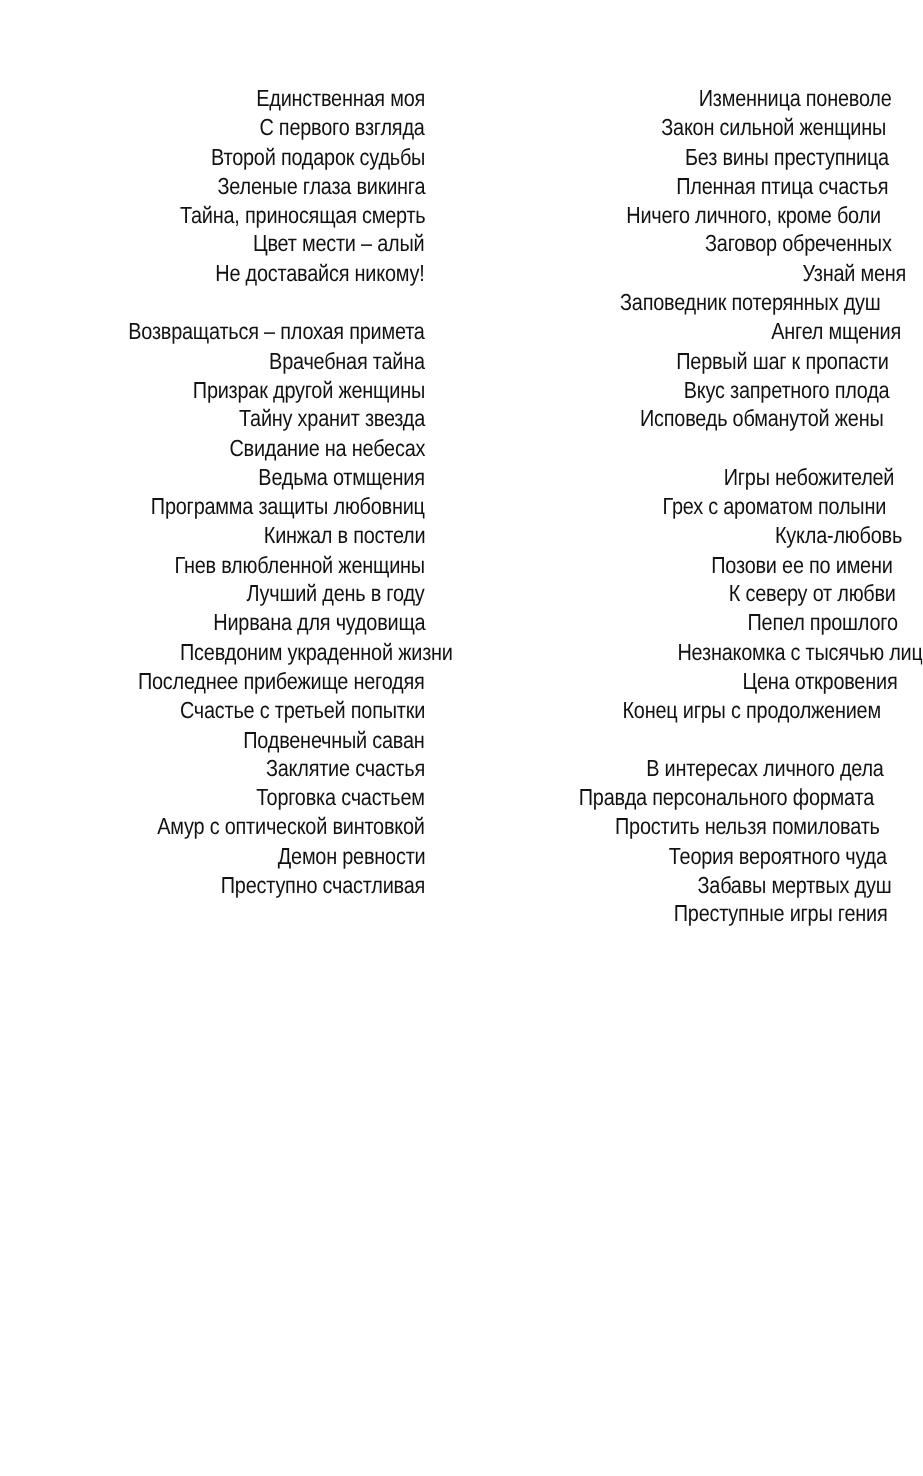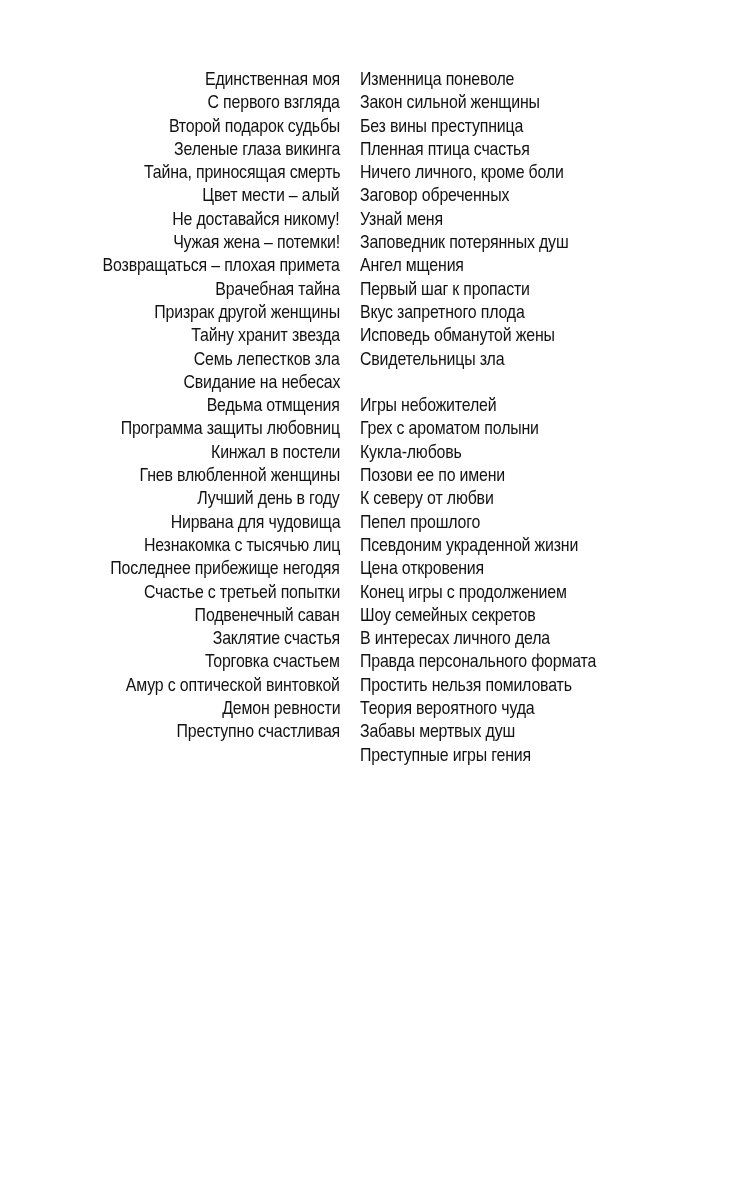--- a/index.html
+++ b/index.html
@@ -30,21 +30,21 @@
   .cell {
     overflow: visible;
   }
   .cell.left {
     width: 340px;
     text-align: right;
   }
   .cell.right {
     margin-left: 20px;
     flex: 1;
-    text-align: left;
+    text-align: right;
   }
   .t {
     display: inline-block;
     font-size: 18.5px;
     font-weight: 400;
     letter-spacing: -0.2px;
     line-height: 23.3px;
     transform: scaleX(0.86);
   }
   .cell.left .t { transform-origin: 100% 50%; }
@@ -77,42 +77,37 @@
       </div>
       <div class="row">
         <div class="cell left"><span class="t">Цвет мести – алый</span></div>
         <div class="cell right"><span class="t">Заговор обреченных</span></div>
       </div>
       <div class="row">
         <div class="cell left"><span class="t">Не доставайся никому!</span></div>
         <div class="cell right"><span class="t">Узнай меня</span></div>
       </div>
       <div class="row">
-        <div class="cell left"><span class="t">Чужая жена – потемки!</span></div>
         <div class="cell right"><span class="t">Заповедник потерянных душ</span></div>
       </div>
       <div class="row">
         <div class="cell left"><span class="t">Возвращаться – плохая примета</span></div>
         <div class="cell right"><span class="t">Ангел мщения</span></div>
       </div>
       <div class="row">
         <div class="cell left"><span class="t">Врачебная тайна</span></div>
         <div class="cell right"><span class="t">Первый шаг к пропасти</span></div>
       </div>
       <div class="row">
         <div class="cell left"><span class="t">Призрак другой женщины</span></div>
         <div class="cell right"><span class="t">Вкус запретного плода</span></div>
       </div>
       <div class="row">
         <div class="cell left"><span class="t">Тайну хранит звезда</span></div>
         <div class="cell right"><span class="t">Исповедь обманутой жены</span></div>
-      </div>
-      <div class="row">
-        <div class="cell left"><span class="t">Семь лепестков зла</span></div>
-        <div class="cell right"><span class="t">Свидетельницы зла</span></div>
       </div>
       <div class="row">
         <div class="cell left"><span class="t">Свидание на небесах</span></div>
       </div>
       <div class="row">
         <div class="cell left"><span class="t">Ведьма отмщения</span></div>
         <div class="cell right"><span class="t">Игры небожителей</span></div>
       </div>
       <div class="row">
         <div class="cell left"><span class="t">Программа защиты любовниц</span></div>
@@ -128,34 +123,33 @@
       </div>
       <div class="row">
         <div class="cell left"><span class="t">Лучший день в году</span></div>
         <div class="cell right"><span class="t">К северу от любви</span></div>
       </div>
       <div class="row">
         <div class="cell left"><span class="t">Нирвана для чудовища</span></div>
         <div class="cell right"><span class="t">Пепел прошлого</span></div>
       </div>
       <div class="row">
+        <div class="cell right"><span class="t">Псевдоним украденной жизни</span></div>
         <div class="cell left"><span class="t">Незнакомка с тысячью лиц</span></div>
-        <div class="cell right"><span class="t">Псевдоним украденной жизни</span></div>
       </div>
       <div class="row">
         <div class="cell left"><span class="t">Последнее прибежище негодяя</span></div>
         <div class="cell right"><span class="t">Цена откровения</span></div>
       </div>
       <div class="row">
         <div class="cell left"><span class="t">Счастье с третьей попытки</span></div>
         <div class="cell right"><span class="t">Конец игры с продолжением</span></div>
       </div>
       <div class="row">
         <div class="cell left"><span class="t">Подвенечный саван</span></div>
-        <div class="cell right"><span class="t">Шоу семейных секретов</span></div>
       </div>
       <div class="row">
         <div class="cell left"><span class="t">Заклятие счастья</span></div>
         <div class="cell right"><span class="t">В интересах личного дела</span></div>
       </div>
       <div class="row">
         <div class="cell left"><span class="t">Торговка счастьем</span></div>
         <div class="cell right"><span class="t">Правда персонального формата</span></div>
       </div>
       <div class="row">

